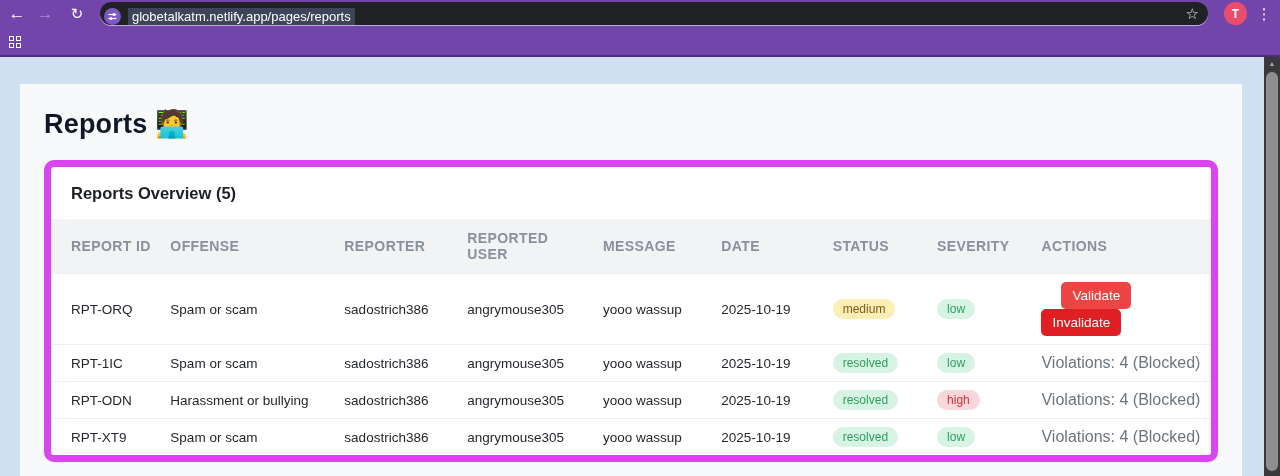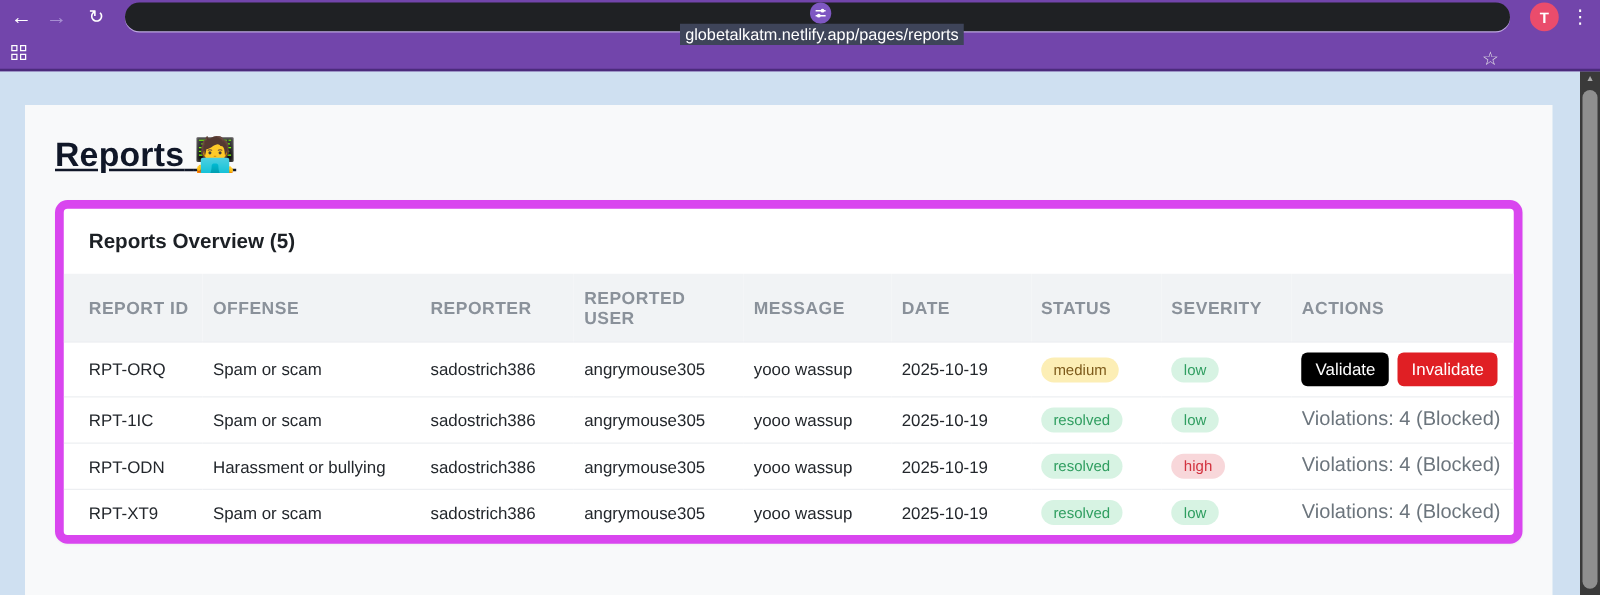--- a/index.html
+++ b/index.html
@@ -8,51 +8,51 @@
     background:#cfe0f1;font-family:"Liberation Sans",sans-serif;
     -webkit-font-smoothing:antialiased;
   }
   
   .chrome{position:absolute;top:0;left:0;width:1280px;height:57px;background:#7245ab;border-bottom:2px solid #4c2b7c;box-sizing:border-box;z-index:5;}
   .toolbar{position:relative;height:28px;}
   .nav-btn{position:absolute;top:0;height:28px;line-height:28px;text-align:center;width:26px;color:#ffffff;font-size:17px;cursor:pointer;}
   .nav-back{left:4px;}
   .nav-forward{left:32px;color:#a78fd2;}
   .nav-reload{left:64px;font-size:15px;}
-  .omnibox{position:absolute;left:100px;top:2px;width:1108px;height:23px;background:#1f2124;border-radius:13px;display:flex;align-items:center;box-shadow:0 1px 0 rgba(216,200,244,.75);cursor:text;flex-direction:column;}
+  .omnibox{position:absolute;left:100px;top:2px;width:1108px;height:23px;background:#1f2124;border-radius:13px;display:flex;align-items:flex-end;box-shadow:0 1px 0 rgba(216,200,244,.75);cursor:text;}
   .site-icon{flex:0 0 auto;width:17px;height:17px;border-radius:50%;background:#7e57c2;margin-left:4px;display:flex;align-items:center;justify-content:center;}
   .url-text{color:#ffffff;font-size:13px;margin-left:7px;background:#3e4459;padding:1px 4px;white-space:nowrap;}
   .star-btn{margin-left:auto;margin-right:9px;color:#e9e9e9;font-size:15px;line-height:23px;cursor:pointer;}
   .avatar{position:absolute;right:33px;top:2px;width:23px;height:23px;border-radius:50%;background:#ea4c6c;color:#fff;font-size:12px;font-weight:bold;display:flex;align-items:center;justify-content:center;cursor:pointer;}
   .menu-dots{position:absolute;right:6px;top:0;height:28px;line-height:28px;width:20px;text-align:center;color:#fff;font-size:15px;cursor:pointer;}
   .bookmarks{position:absolute;top:28px;left:0;height:27px;display:flex;align-items:center;}
   .apps-icon{margin-left:9px;display:grid;grid-template-columns:5px 5px;grid-gap:2px;cursor:pointer;}
   .apps-icon span{width:5px;height:5px;border:1.4px solid #fff;box-sizing:border-box;}
   
   .scrollbar{position:absolute;top:57px;right:0;bottom:0;width:16px;background:#3a3a3a;z-index:4;}
   .scroll-up{height:14px;text-align:center;font-size:7px;line-height:14px;color:#ababab;cursor:pointer;}
   .scroll-thumb{position:absolute;top:15px;left:2px;right:2px;bottom:5px;background:#8f8f8f;border-radius:7px;cursor:grab;}
   
   .page-container{position:absolute;left:20px;right:38px;top:84px;bottom:0;background:#f8f9fa;}
   .page-inner{padding:24px;}
-  .page-title{font-size:27px;font-weight:bold;color:#101728;margin:0 0 20px 0;letter-spacing:.2px;text-decoration:underline;}
+  .page-title{font-size:27px;font-weight:bold;color:#101728;margin:0 0 20px 0;letter-spacing:.2px;}
   .card{background:#ffffff;border:7px solid #d946ef;border-radius:10px;overflow:hidden;box-shadow:0 1px 2px rgba(0,0,0,.04);}
   .card-title{font-size:16.5px;font-weight:bold;color:#1c2025;padding:17px 20px 16px 20px;}
   table{width:100%;border-collapse:collapse;table-layout:fixed;}
   thead th{background:#f1f3f5;color:#8a919a;font-size:14px;font-weight:bold;text-transform:uppercase;letter-spacing:.4px;text-align:left;padding:11px 8px;}
   thead th:first-child{padding-left:20px;}
   tbody td{font-size:13.5px;color:#23272c;padding:8px;border-top:1px solid #edeff2;vertical-align:middle;}
   tbody td:first-child{padding-left:20px;}
   .badge{display:inline-block;border-radius:10px;padding:3px 10px;font-size:12px;font-weight:500;}
   .badge-yellow{background:#fceeb5;color:#7d5a1a;}
   .badge-green{background:#d7f3e3;color:#2f9e60;}
   .badge-red{background:#f8d7da;color:#d2323f;}
   .badge-gold{background:#fbeab0;color:#9c7a1c;}
   .btn{border:none;border-radius:5px;color:#fff;font-size:13.5px;padding:6px 11px;font-family:inherit;cursor:pointer;}
-  .btn-validate{background:#000000;margin-right:7px;}
+  .btn-validate{background:#ef4444;margin-right:7px;margin-left:20px;}
   .btn-invalidate{background:#e01f24;}
   .violations{color:#6c757d;font-size:16px;}
 </style>
 </head>
 <body>
 
 <div class="chrome">
   <div class="toolbar">
     <div class="nav-btn nav-back">←</div>
     <div class="nav-btn nav-forward">→</div>

